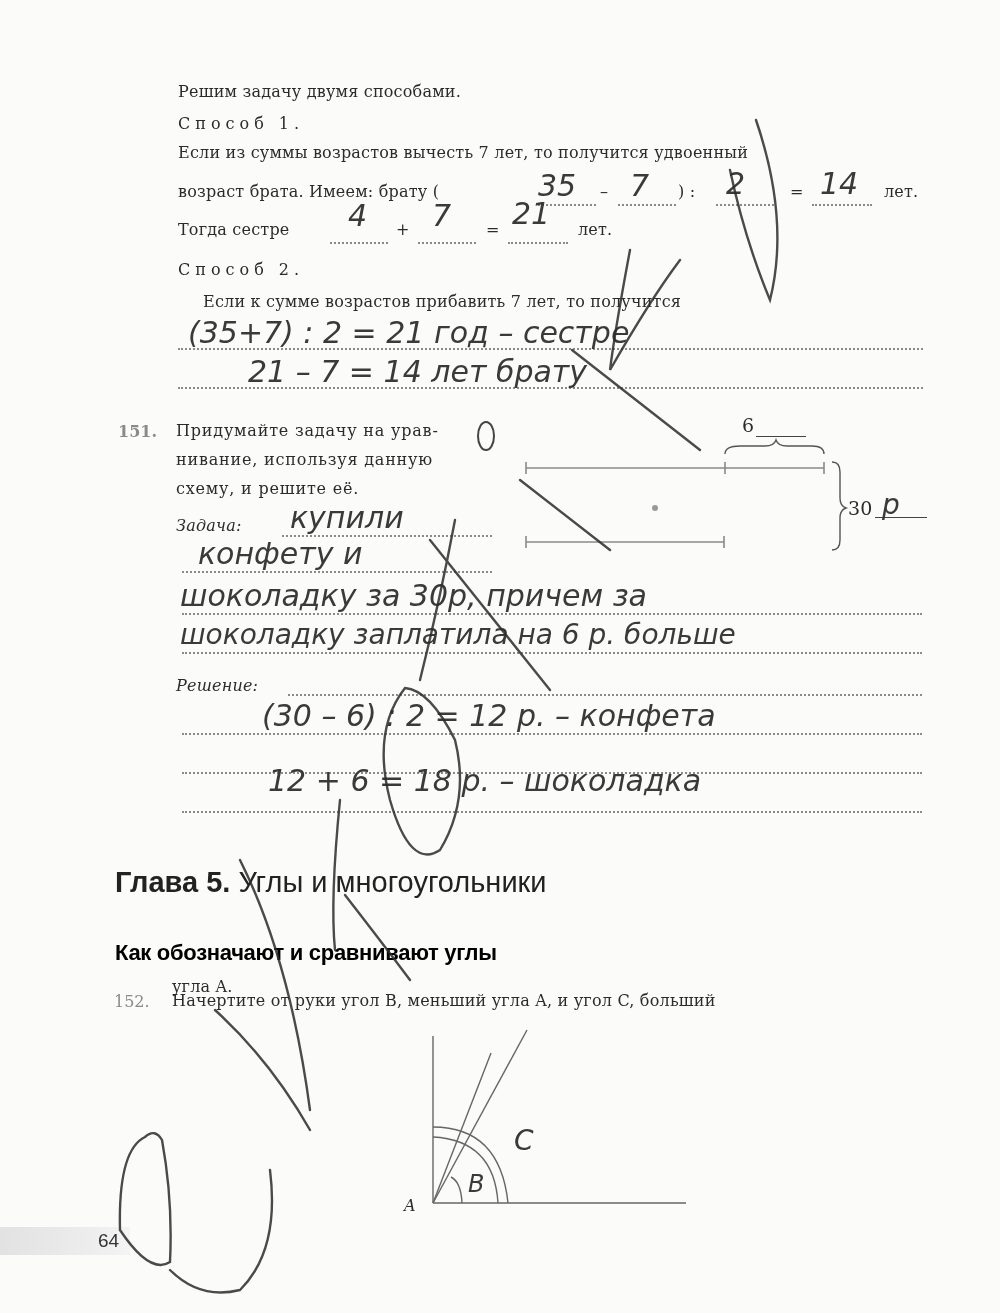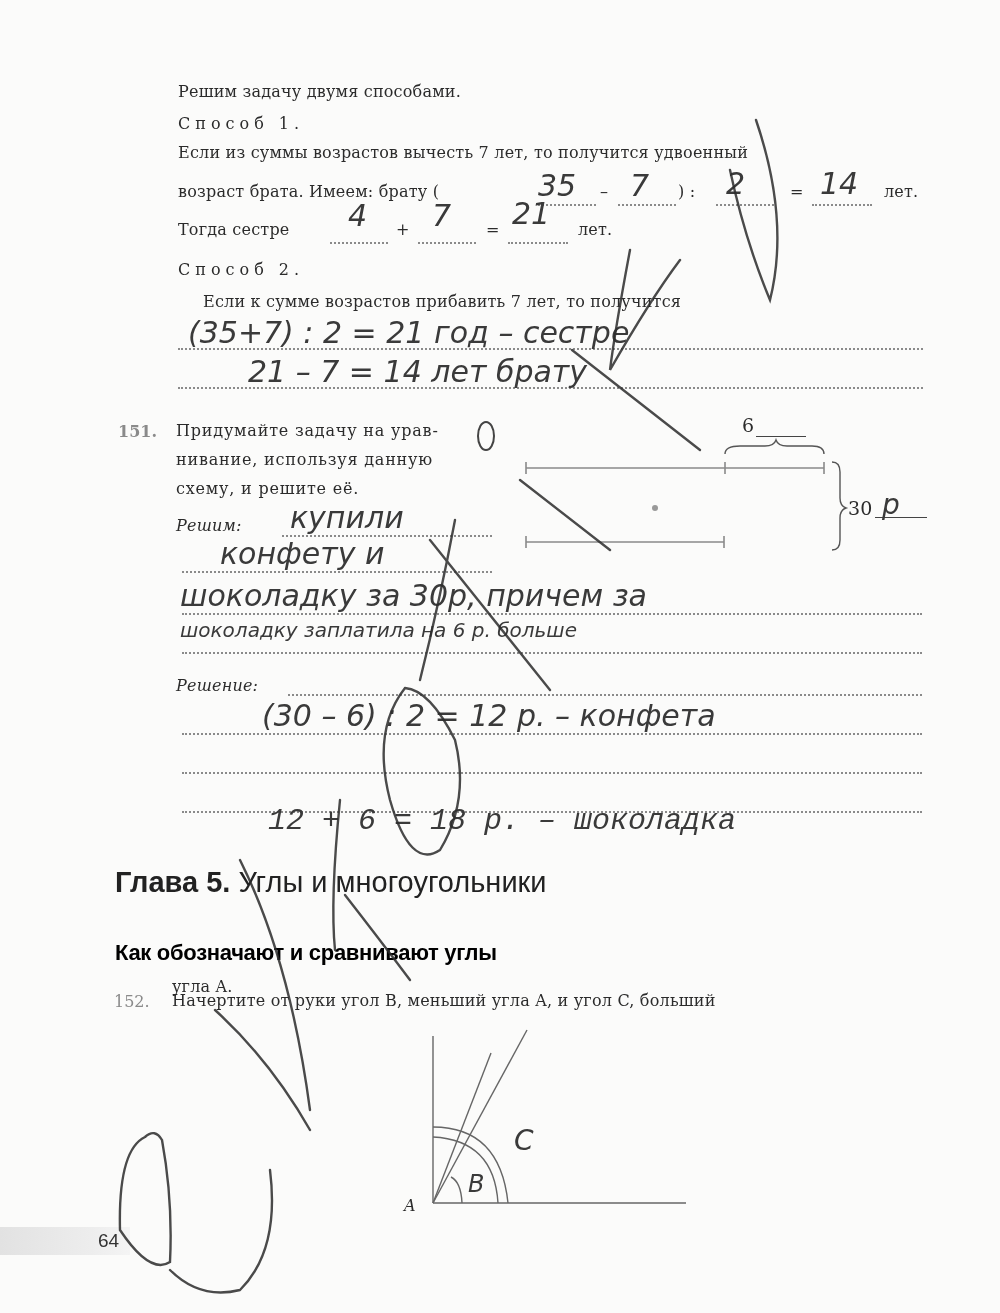--- a/index.html
+++ b/index.html
@@ -60,37 +60,37 @@
 <div class="abs txt" style="left:176px;top:421px;letter-spacing:0.8px;">Придумайте задачу на урав-</div>
 <div class="abs txt" style="left:176px;top:450px;letter-spacing:0.8px;">нивание, используя данную</div>
 <div class="abs txt" style="left:176px;top:479px;letter-spacing:0.8px;">схему, и решите её.</div>
 
 <div class="abs txt" style="left:742px;top:414px;font-size:19px;">6</div>
 <div class="abs" style="left:756px;top:436px;width:50px;border-bottom:1.5px solid #444;"></div>
 <div class="abs txt" style="left:848px;top:497px;font-size:19px;">30</div>
 <div class="abs" style="left:875px;top:517px;width:52px;border-bottom:1.5px solid #444;"></div>
 <div class="abs hand" style="left:882px;top:488px;font-size:28px;">р</div>
 
-<div class="abs txt italic" style="left:176px;top:516px;">Решим:</div>
+<div class="abs txt italic" style="left:176px;top:516px;">Задача:</div>
 <div class="abs dots" style="left:282px;top:535px;width:210px;"></div>
 <div class="abs hand" style="left:290px;top:500px;">купили</div>
 <div class="abs dots" style="left:182px;top:571px;width:310px;"></div>
-<div class="abs hand" style="left:220px;top:536px;">конфету и</div>
+<div class="abs hand" style="left:198px;top:536px;">конфету и</div>
 <div class="abs dots" style="left:182px;top:613px;width:740px;"></div>
 <div class="abs hand" style="left:180px;top:578px;">шоколадку за 30р, причем за</div>
 <div class="abs dots" style="left:182px;top:652px;width:740px;"></div>
-<div class="abs hand" style="left:180px;top:618px;font-size:20px;">шоколадку заплатила на 6 р. больше</div>
+<div class="abs hand" style="left:180px;top:618px;font-size:28px;">шоколадку заплатила на 6 р. больше</div>
 
 <div class="abs txt italic" style="left:176px;top:676px;">Решение:</div>
 <div class="abs dots" style="left:288px;top:694px;width:634px;"></div>
 <div class="abs dots" style="left:182px;top:733px;width:740px;"></div>
 <div class="abs hand" style="left:262px;top:698px;">(30 – 6) : 2 = 12 р. – конфета</div>
 <div class="abs dots" style="left:182px;top:772px;width:740px;"></div>
 <div class="abs dots" style="left:182px;top:811px;width:740px;"></div>
-<div class="abs hand" style="left:268px;top:804px;font-family:Liberation Mono, monospace;">12 + 6 = 18 р. – шоколадка</div>
+<div class="abs hand" style="left:268px;top:763px;">12 + 6 = 18 р. – шоколадка</div>
 
 <div class="abs chapter" style="left:115px;top:866px;">
   <b>Глава</b>&nbsp;<b>5.</b>&nbsp;<span>Углы и многоугольники</span>
 </div>
 <div class="abs section" style="left:115px;top:940px;">Как обозначают и сравнивают углы</div>
 
 <div class="abs num" style="left:114px;top:992px;font-weight:normal;">152.</div>
 <div class="abs txt" style="left:172px;top:991px;">Начертите от руки угол B, меньший угла A, и угол C, больший</div>
 <div class="abs txt" style="left:172px;top:977px;">угла A.</div>
 

